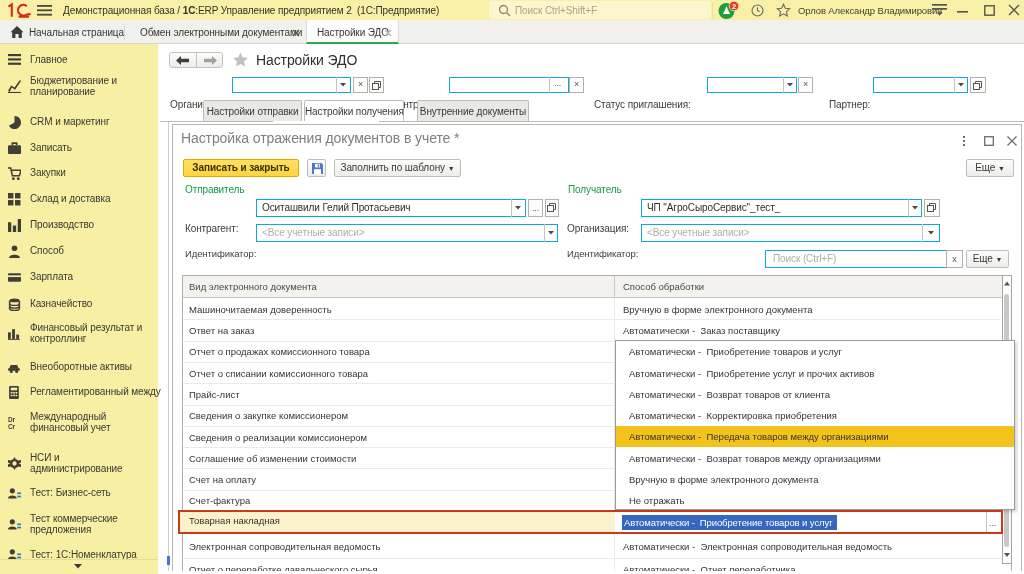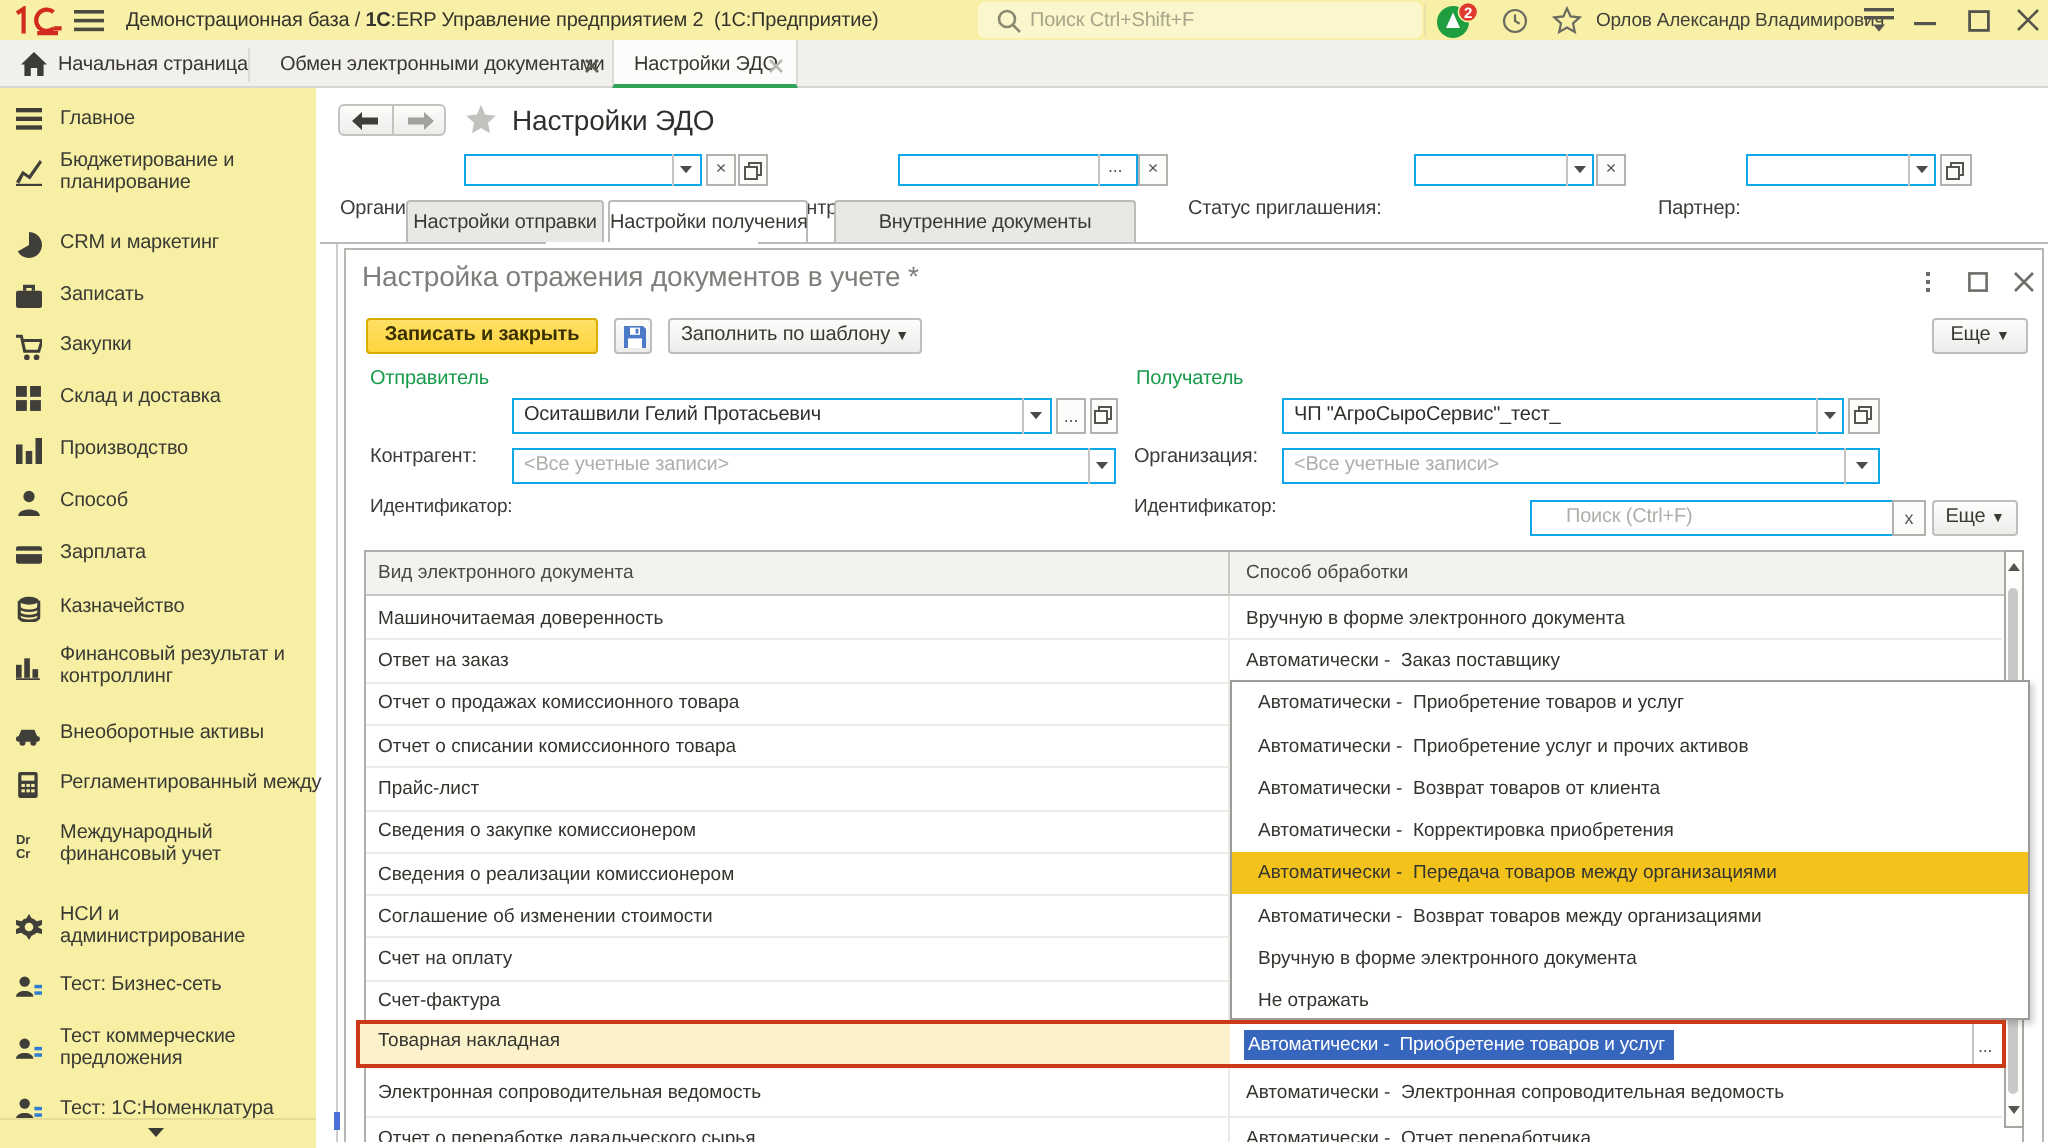--- a/index.html
+++ b/index.html
@@ -292,21 +292,21 @@
     <path d="M0 0 h6 l-3 3.6 Z" fill="#4c4b47"></path>
   </svg>
 <div class="btnsq" style="left:970px;top:77px;width:16px;height:16px"></div>
 <svg class="abs" style="left:973px;top:81px" width="9" height="9" viewBox="0 0 9 9">
     <rect x="0.5" y="2.5" width="6" height="6" fill="none" stroke="#55544e"></rect>
     <path d="M2.5 2.5 V0.5 H8.5 V6.5 H6.5" fill="none" stroke="#55544e"></path>
   </svg>
 
 <div class="tab3" style="left:171px;width:99px">Настройки отправки</div>
 <div class="tab3" style="left:272px;width:100px;background:#fff">Настройки получения</div>
-<div class="tab3" style="left:385px;width:151px">Внутренние документы</div>
+<div class="tab3" style="left:385px;width:112px">Внутренние документы</div>
 <div class="abs" style="left:160px;top:121px;width:864px;height:1px;background:#bdbbb7"></div>
 <div class="abs" style="left:273px;top:121px;width:106px;height:1px;background:#fff"></div>
 <div class="abs" style="left:168px;top:122px;width:1px;height:449px;background:#d0cecb"></div>
 
 <div class="abs" style="left:172px;top:124px;width:850px;height:450px;background:#fff;border:1px solid #b9b6b2;border-bottom:none"></div>
 <div class="abs" style="left:181px;top:130px;font-size:14px;color:#807e7a">Настройка отражения документов в учете *</div>
 <svg class="abs" style="left:963px;top:136px" width="3" height="11">
     <g fill="#6e6d68">
       <rect y="0" width="2" height="2"></rect>
       <rect y="4" width="2" height="2"></rect>
@@ -366,21 +366,21 @@
     <path d="M0 0 h6 l-3 3.6 Z" fill="#4c4b47"></path>
   </svg>
 
 <div class="lbl" style="left:567px;top:228px;font-size:9.5px">Идентификатор:</div>
 <div class="inp" style="left:641px;top:224px;width:299px;height:18px;line-height:16px;padding-left:5px;color:#b0aeaa">&lt;Все учетные записи&gt;</div>
 <div class="abs" style="left:922px;top:224px;width:1px;height:18px;background:#c6c4c0"></div>
 <svg class="abs" style="left:928px;top:231px" width="6" height="4">
     <path d="M0 0 h6 l-3 3.6 Z" fill="#4c4b47"></path>
   </svg>
 
-<div class="inp" style="left:765px;top:250px;width:195px;height:18px;line-height:16px;padding-left:17px;color:#b0aeaa">Поиск (Ctrl+F)</div>
+<div class="inp" style="left:765px;top:250px;width:195px;height:18px;line-height:16px;padding-left:7px;color:#b0aeaa">Поиск (Ctrl+F)</div>
 <div class="btnsq" style="left:946px;top:250px;width:17px;height:18px;line-height:16px;font-size:9px">x</div>
 <div class="abs grad" style="left:966px;top:250px;width:43px;height:18px;text-align:center;line-height:16px;color:#3a3a35">Еще <span style="font-size:7px">▼</span></div>
 
 <div class="abs" style="left:182px;top:275px;width:830px;height:296px;background:#fff;border:1px solid #b0aeaa;border-bottom:none"></div>
 <div class="abs" style="left:183px;top:276px;width:828px;height:22px;background:#f3f2ef;border-bottom:1px solid #c9c7c3"></div>
 <div class="abs" style="left:614px;top:276px;width:1px;height:22px;background:#c9c7c3"></div>
 <div class="abs" style="left:614px;top:298px;width:1px;height:273px;background:#e9e8e5"></div>
 <div class="row-l" style="top:281px;color:#4a4a44">Вид электронного документа</div>
 <div class="row-r" style="top:281px;color:#4a4a44">Способ обработки</div>
 <div id="tablerows">

